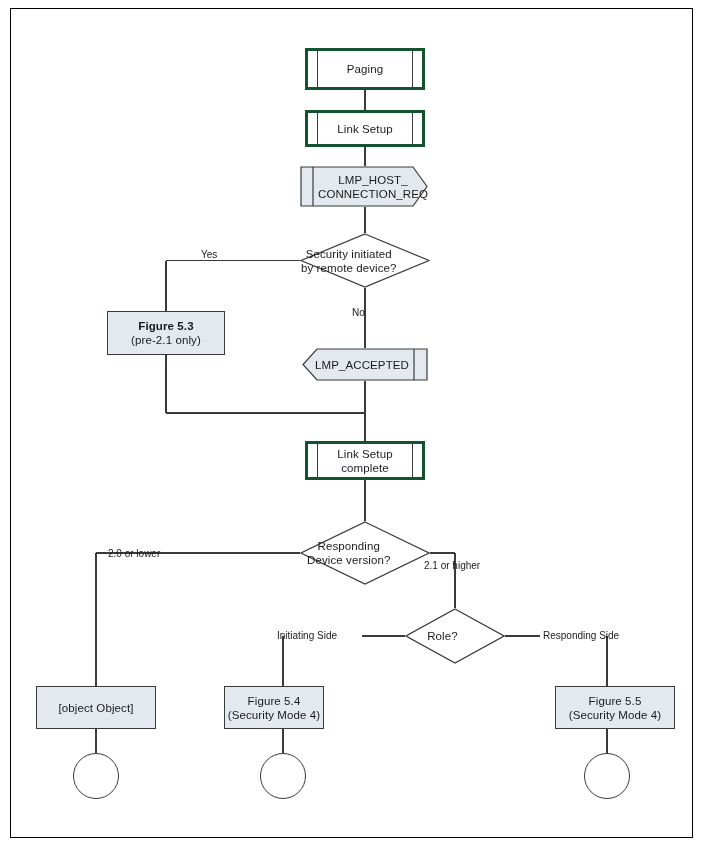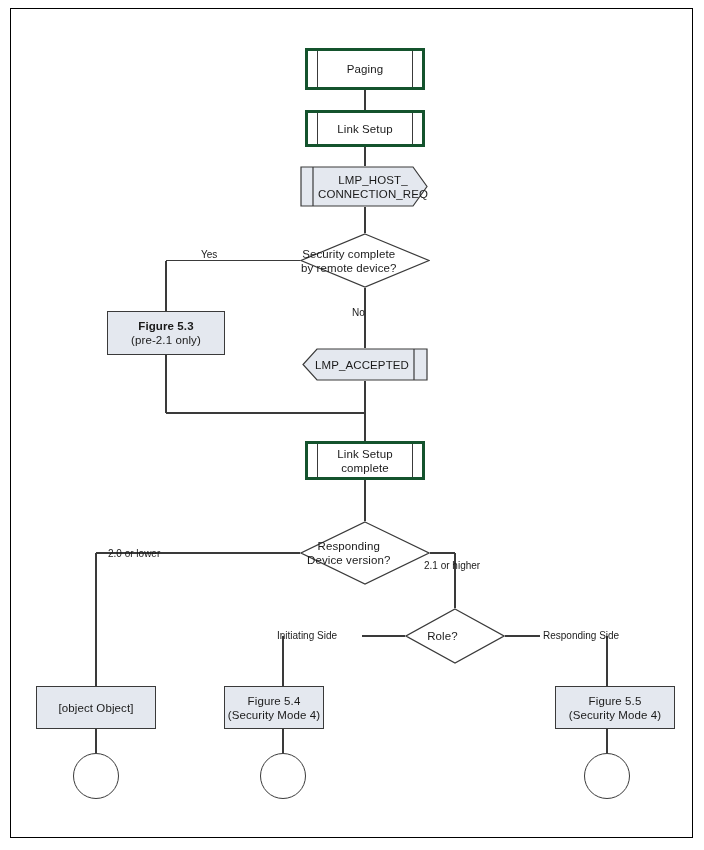--- a/index.html
+++ b/index.html
@@ -176,21 +176,21 @@
       <line x1="13" y1="1" x2="13" y2="40" stroke="#3a3a3a" stroke-width="1.2"></line>
     </svg>
     <span class="msg-text" style="padding-left:26px; padding-right:8px;text-align:center;">LMP_HOST_
 CONNECTION_REQ</span>
   </div>
 
   <div class="node dia" style="left:300px; top:233px; width:130px; height:55px;">
     <svg width="130" height="55" viewBox="0 0 130 55" xmlns="http://www.w3.org/2000/svg">
       <polygon points="65,1 129,27.5 65,54 1,27.5" fill="none" stroke="#3a3a3a" stroke-width="1.2"></polygon>
     </svg>
-    <span class="dia-text">Security complete
+    <span class="dia-text">Security initiated
 by remote device?</span>
   </div>
 
   <div class="node proc" style="left:107px; top:311px; width:118px; height:44px; flex-direction:column;">
     <span class="proc-label bold">Figure 5.3</span>
     <span class="proc-label">(pre-2.1 only)</span>
   </div>
 
   <div class="node msg" style="left:302px; top:348px; width:126px; height:33px;">
     <svg width="126" height="33" viewBox="0 0 126 33" xmlns="http://www.w3.org/2000/svg">

